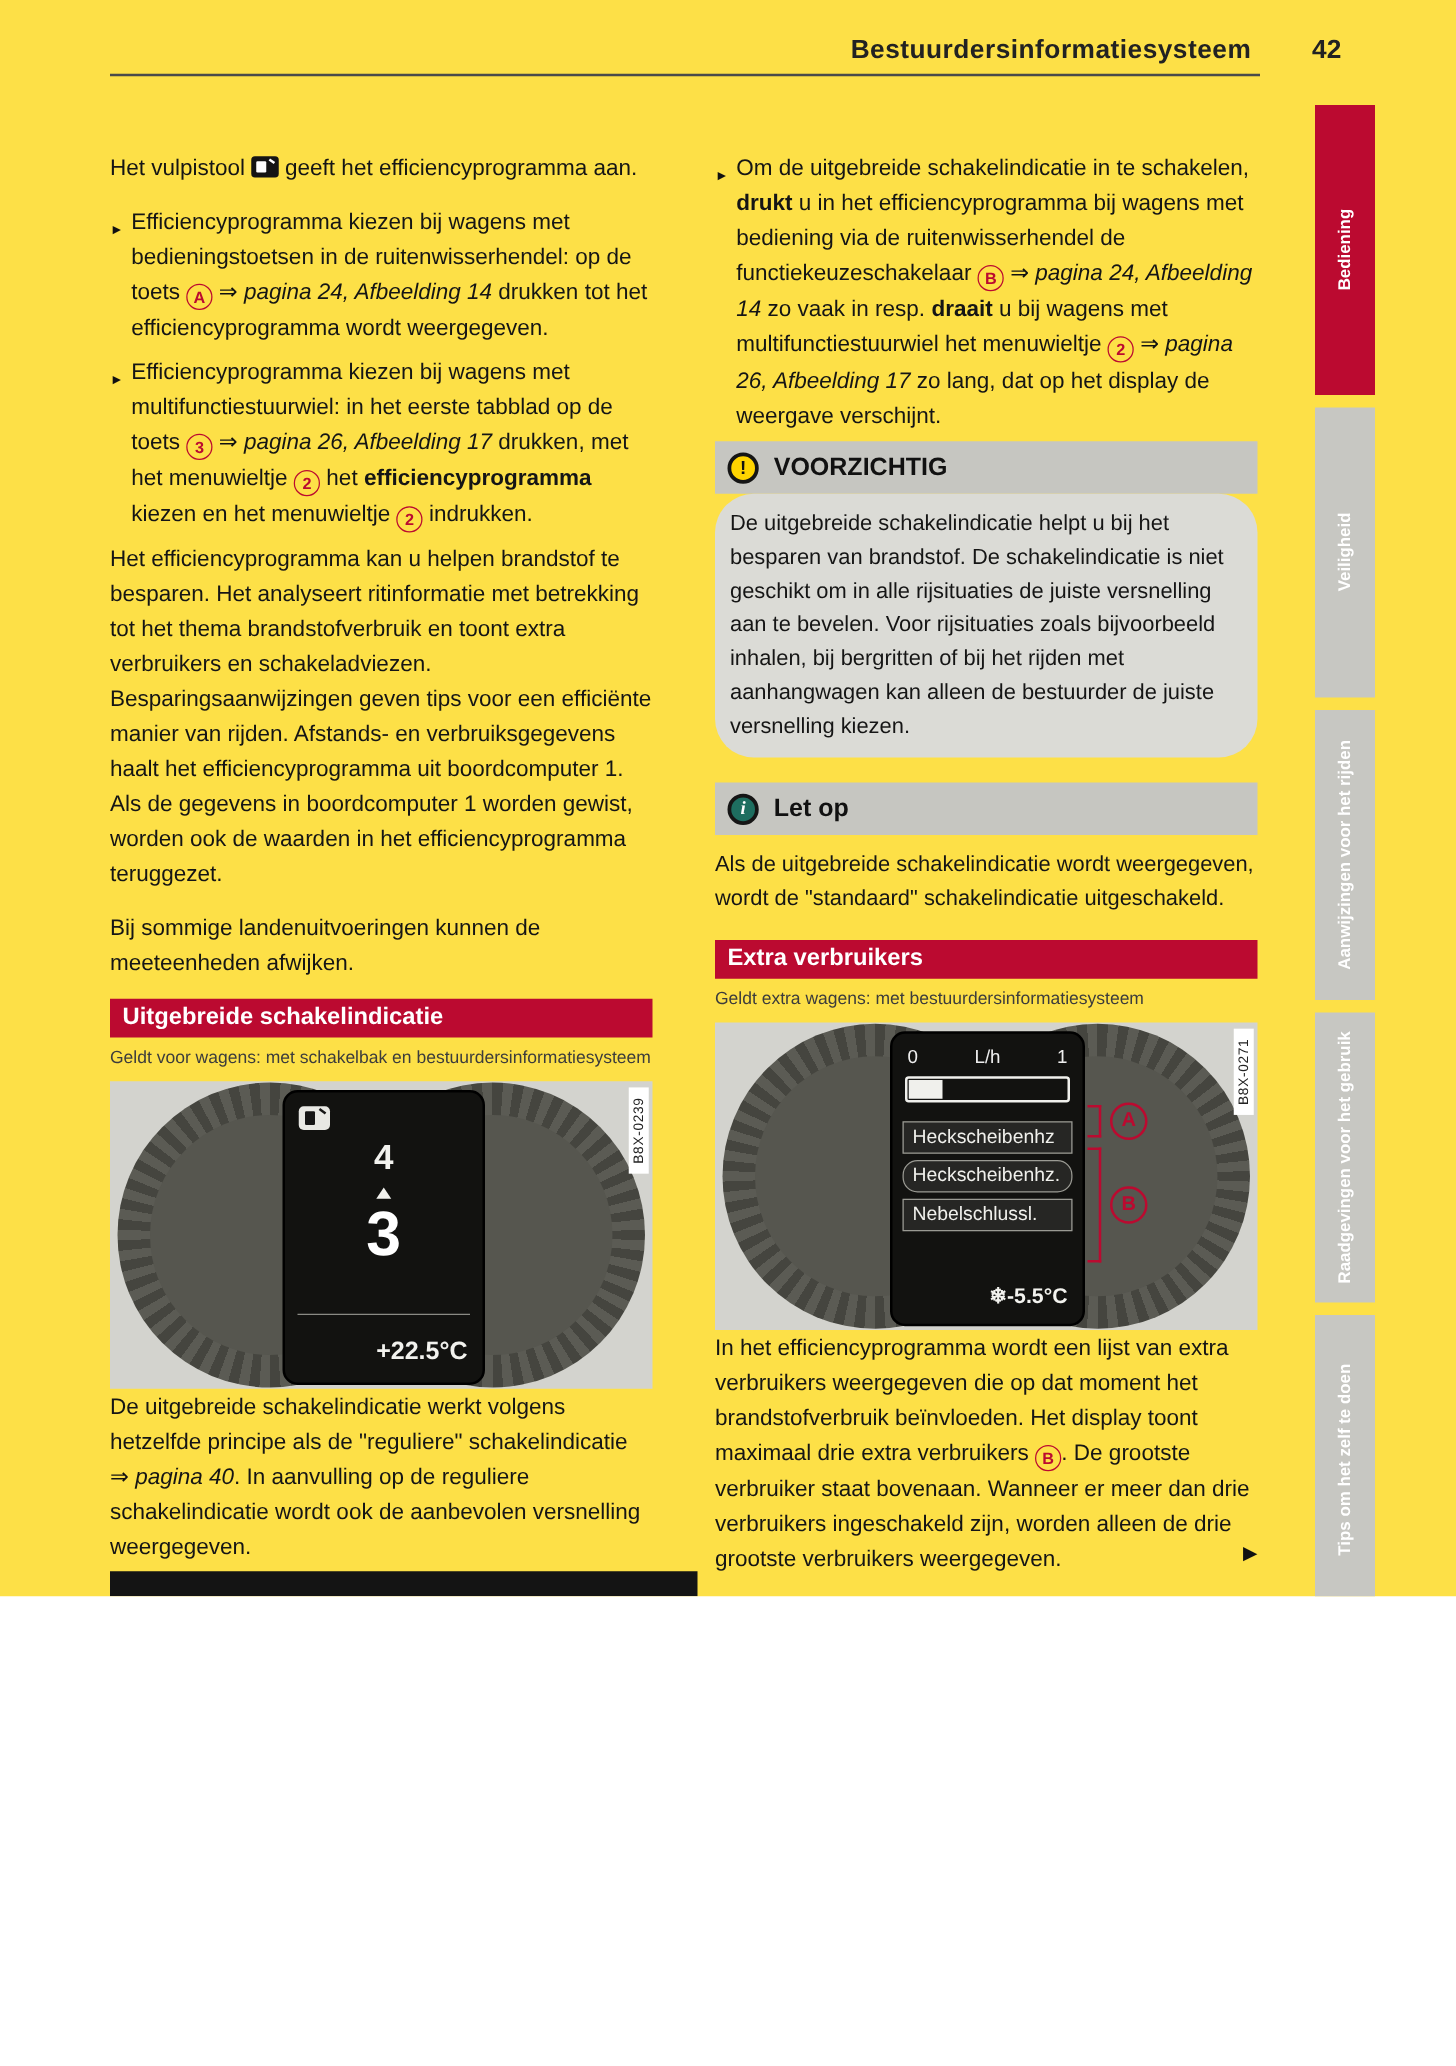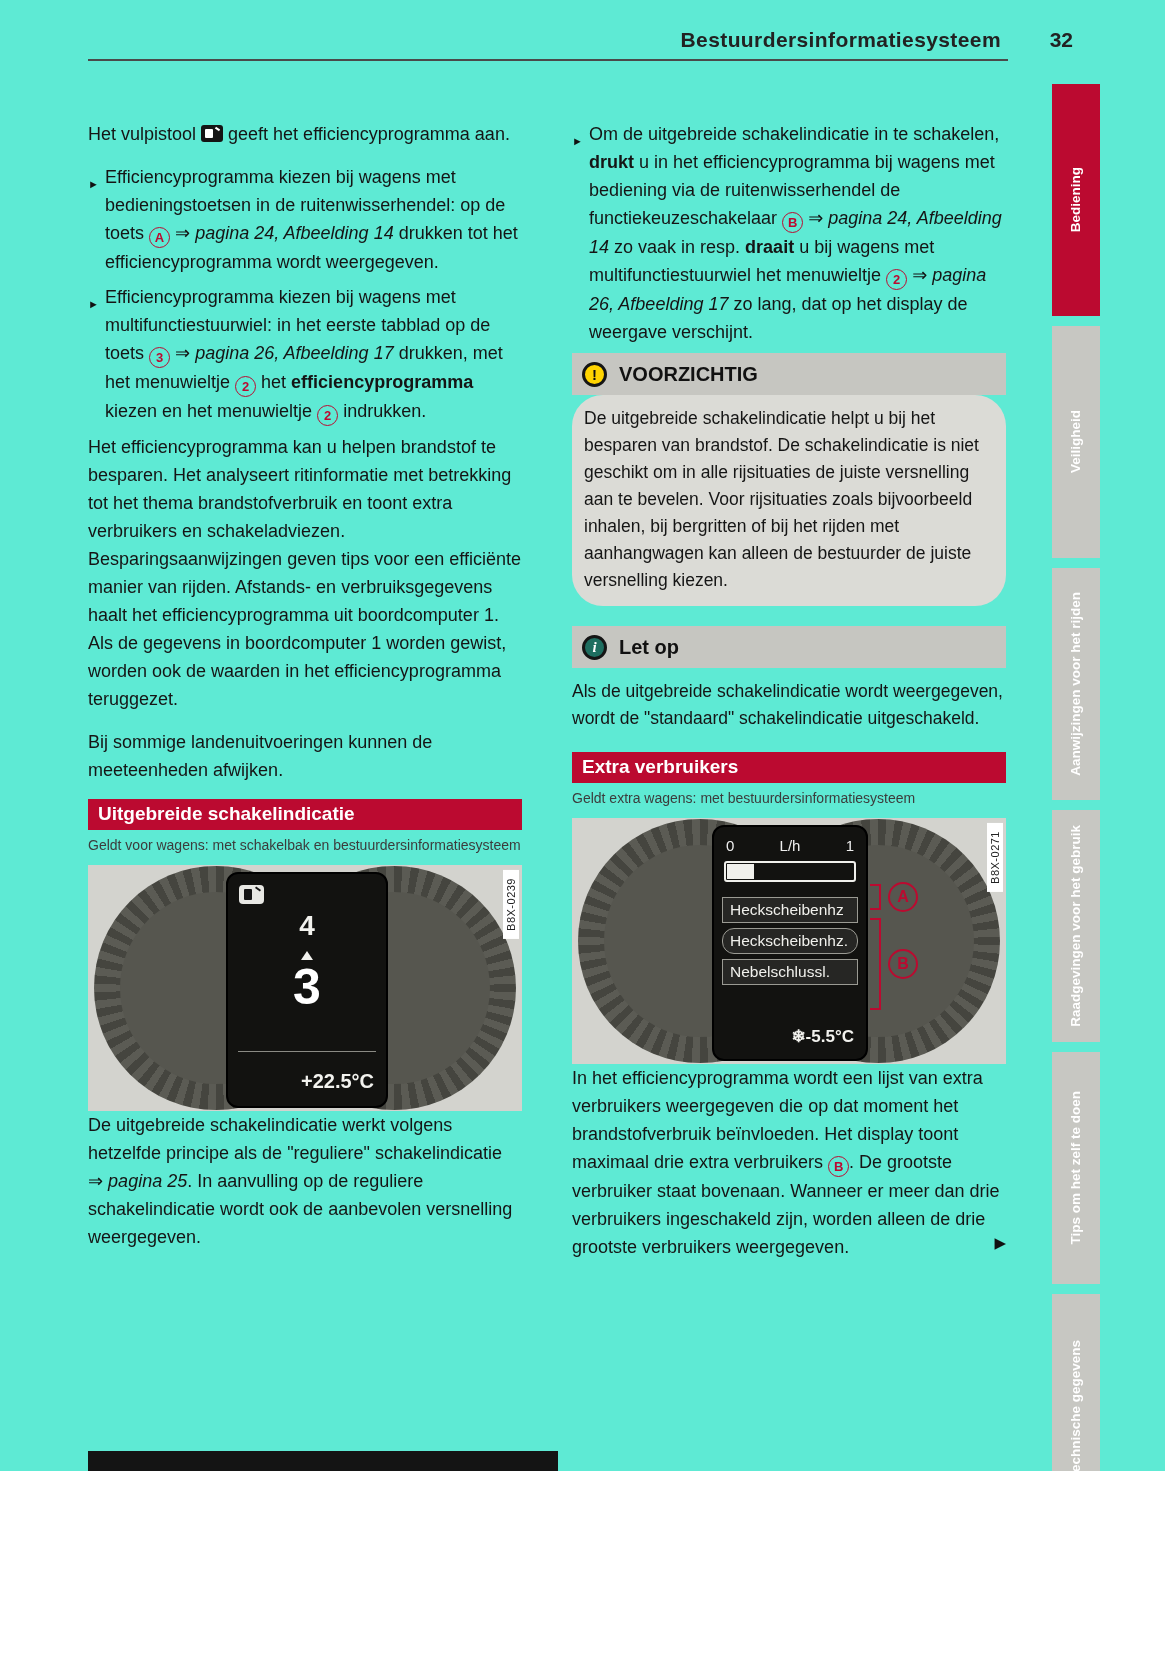--- a/index.html
+++ b/index.html
@@ -1,17 +1,17 @@
 <!DOCTYPE html>
 <html><head>
 <meta charset="utf-8">
 <style>
   html,body{margin:0;padding:0;}
   body{width:1165px;height:1653px;background:#fff;font-family:"Liberation Sans",sans-serif;color:#151515;}
-  .page{position:relative;width:1165px;height:1471px;overflow:hidden;background:#5eead4;}
+  .page{position:relative;width:1165px;height:1277px;overflow:hidden;background:#fde047;}
 
   
   .hdr{position:absolute;left:88px;top:26px;width:985px;height:36px;}
   .hdr-title{position:absolute;right:72px;top:2px;font-size:21px;font-weight:bold;letter-spacing:.4px;color:#222;}
   .hdr-num{position:absolute;right:0;top:2px;font-size:21px;font-weight:bold;color:#222;}
   .hdr-rule{position:absolute;left:0;top:33px;width:920px;height:2px;background:#4a4a4a;}
 
   
   .tabs{position:absolute;left:1052px;top:84px;width:48px;display:flex;flex-direction:column;gap:10px;}
   .tab{height:232px;background:#c7c7c2;display:flex;align-items:center;justify-content:center;}
@@ -89,21 +89,21 @@
 
   .bottom-bar{position:absolute;left:88px;bottom:0;width:470px;height:20px;background:#141414;}
 </style>
 </head>
 <body>
 
 <div class="page">
 
   <header class="hdr">
     <span class="hdr-title">Bestuurdersinformatiesysteem</span>
-    <span class="hdr-num">32</span>
+    <span class="hdr-num">42</span>
     <div class="hdr-rule"></div>
   </header>
 
   <aside class="tabs">
     <div class="tab active">
         <span class="tab-label">Bediening</span>
       </div>
     <div class="tab">
         <span class="tab-label">Veiligheid</span>
       </div>
@@ -138,21 +138,21 @@
         <span class="fuel-badge"></span>
         <div class="gear-rec">4</div>
         <div class="gear-up"></div>
         <div class="gear-cur">3</div>
         <div class="d-line"></div>
         <div class="d-temp">+22.5°C</div>
       </div>
       <span class="fig-code">B8X-0239</span>
     </figure>
 
-    <p class="para"><span>De uitgebreide schakelindicatie werkt volgens hetzelfde principe als de "reguliere" schakelindicatie </span><span class="seg-arrow">⇒</span><span> </span><span class="seg-i">pagina 25</span><span>. In aanvulling op de reguliere schakelindicatie wordt ook de aanbevolen versnelling weergegeven.</span></p>
+    <p class="para"><span>De uitgebreide schakelindicatie werkt volgens hetzelfde principe als de "reguliere" schakelindicatie </span><span class="seg-arrow">⇒</span><span> </span><span class="seg-i">pagina 40</span><span>. In aanvulling op de reguliere schakelindicatie wordt ook de aanbevolen versnelling weergegeven.</span></p>
   </section>
 
   <section class="col col-right">
     <p class="para bullet"><span>Om de uitgebreide schakelindicatie in te schakelen, </span><span class="seg-b">drukt</span><span> u in het efficiencyprogramma bij wagens met bediening via de ruitenwisserhendel de functiekeuzeschakelaar </span><span class="seg-circ">B</span><span> </span><span class="seg-arrow">⇒</span><span> </span><span class="seg-i">pagina 24, Afbeelding 14</span><span> zo vaak in resp. </span><span class="seg-b">draait</span><span> u bij wagens met multifunctiestuurwiel het menuwieltje </span><span class="seg-circ">2</span><span> </span><span class="seg-arrow">⇒</span><span> </span><span class="seg-i">pagina 26, Afbeelding 17</span><span> zo lang, dat op het display de weergave verschijnt.</span></p>
 
     <div class="box">
       <div class="box-hd">
         <span class="ic-caution"></span>
         <span class="box-title">VOORZICHTIG</span>
       </div>

